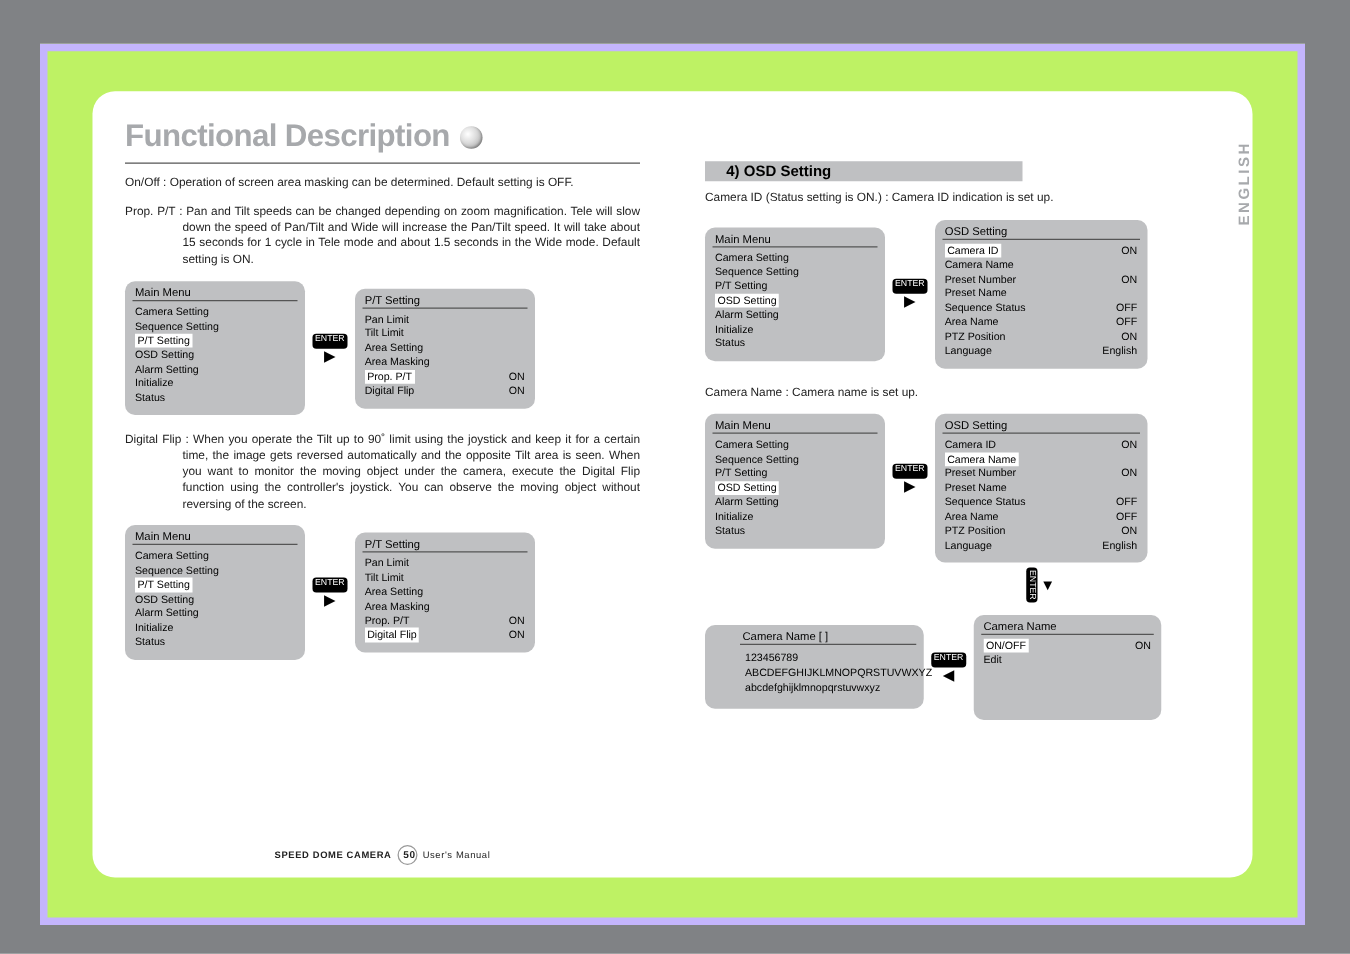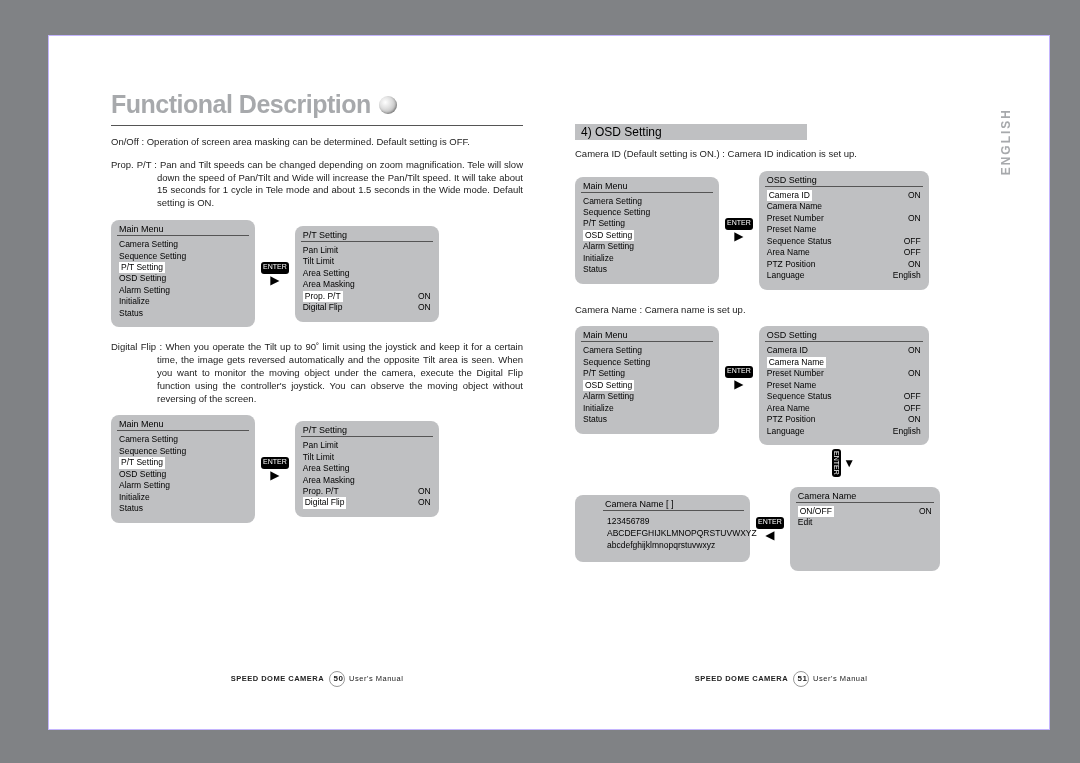--- a/index.html
+++ b/index.html
@@ -7,26 +7,26 @@
     padding: 0;
     background: #808285;
     font-family: Arial, sans-serif;
     width: 1080px;
     height: 763px;
     overflow: hidden;
     box-sizing: border-box;
   }
   .page-frame {
     position: absolute;
-    left: 48px;
+    left: 32px;
     top: 35px;
     width: 1000px;
     height: 693px;
-    border: 1px solid #c4b5fd;
-    background: #ffffff;
+    border: 6px solid #c4b5fd;
+    background: #bef264;
   }
   .inner {
     position: absolute;
     left: 36px;
     top: 32px;
     right: 36px;
     bottom: 32px;
     background: #fff;
     border-radius: 18px;
   }
@@ -136,22 +136,22 @@
   .arrow-col {
     display: flex;
     flex-direction: column;
     align-items: center;
     gap: 0;
   }
   .section-hdr {
     background: #bfc0c2;
     font-family: "Arial Black", Arial, sans-serif;
     font-size: 12px;
-    font-weight: 400;
-    padding: 1px 6px;
+    font-weight: 700;
+    padding: 1px 17px;
     margin: 0 0 8px 0;
     width: 220px;
   }
   .lang-tab {
     position: absolute;
     right: 0;
     top: 40px;
     writing-mode: vertical-rl;
     font-family: "Arial Black", Arial, sans-serif;
     font-weight: 900;
@@ -339,21 +339,21 @@
           <span>SPEED DOME CAMERA</span>
           <span class="pn">50</span>
           <span class="ft2">User's Manual</span>
         </div>
       </div>
 
       <div class="page page-right">
         <div style="height:34px;"></div>
         <div class="section-hdr">4) OSD Setting</div>
 
-        <p class="bodytext">Camera ID (Default setting is ON.) : Camera ID indication is set up.</p>
+        <p class="bodytext">Camera ID (Status setting is ON.) : Camera ID indication is set up.</p>
 
         <div class="menu-row">
           <div class="menu-box">
             <div class="menu-title">Main Menu</div>
             <ul class="menu-list">
               <li>
                   <span>Camera Setting</span>
                 </li>
               <li>
                   <span>Sequence Setting</span>
@@ -515,22 +515,17 @@
               <li>
                   <span>Edit</span>
                 </li>
             </ul>
             <div style="height:34px;"></div>
           </div>
         </div>
 
         <div class="lang-tab">ENGLISH</div>
 
-        <div class="footer">
-          <span>SPEED DOME CAMERA</span>
-          <span class="pn">51</span>
-          <span class="ft2">User's Manual</span>
-        </div>
       </div>
 
     </div>
   </div>
 </div>
 
 </body></html>

